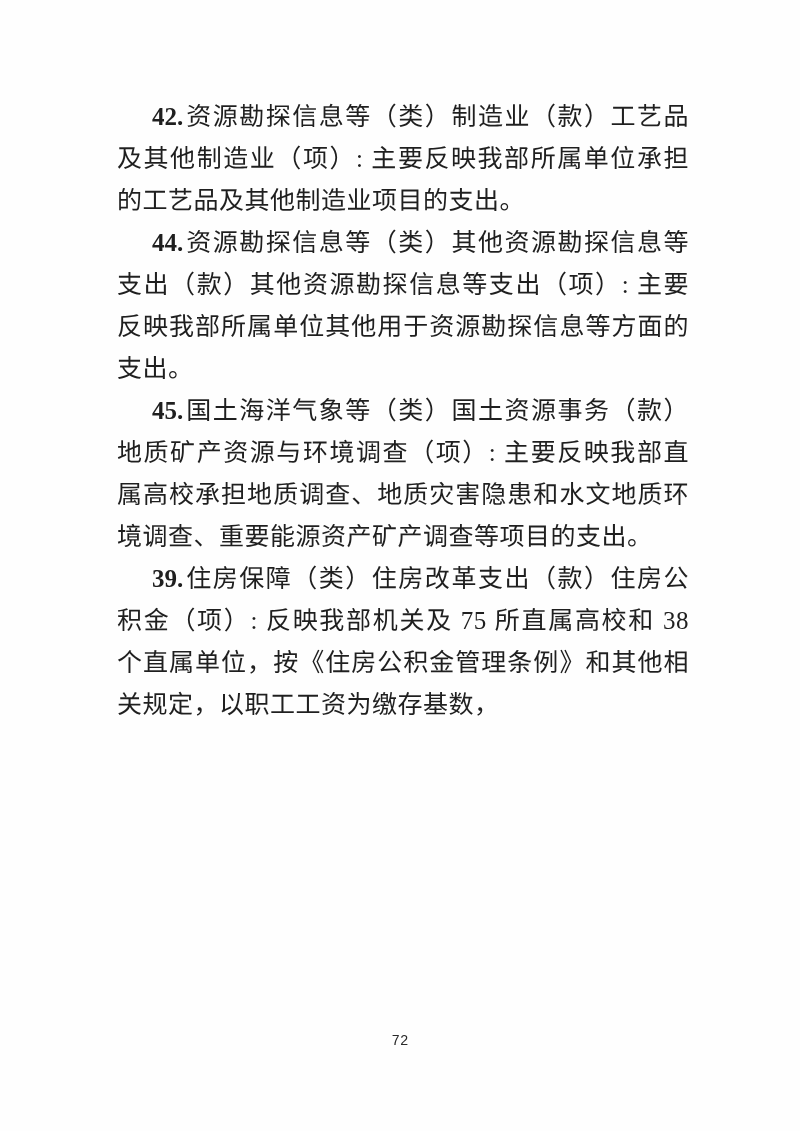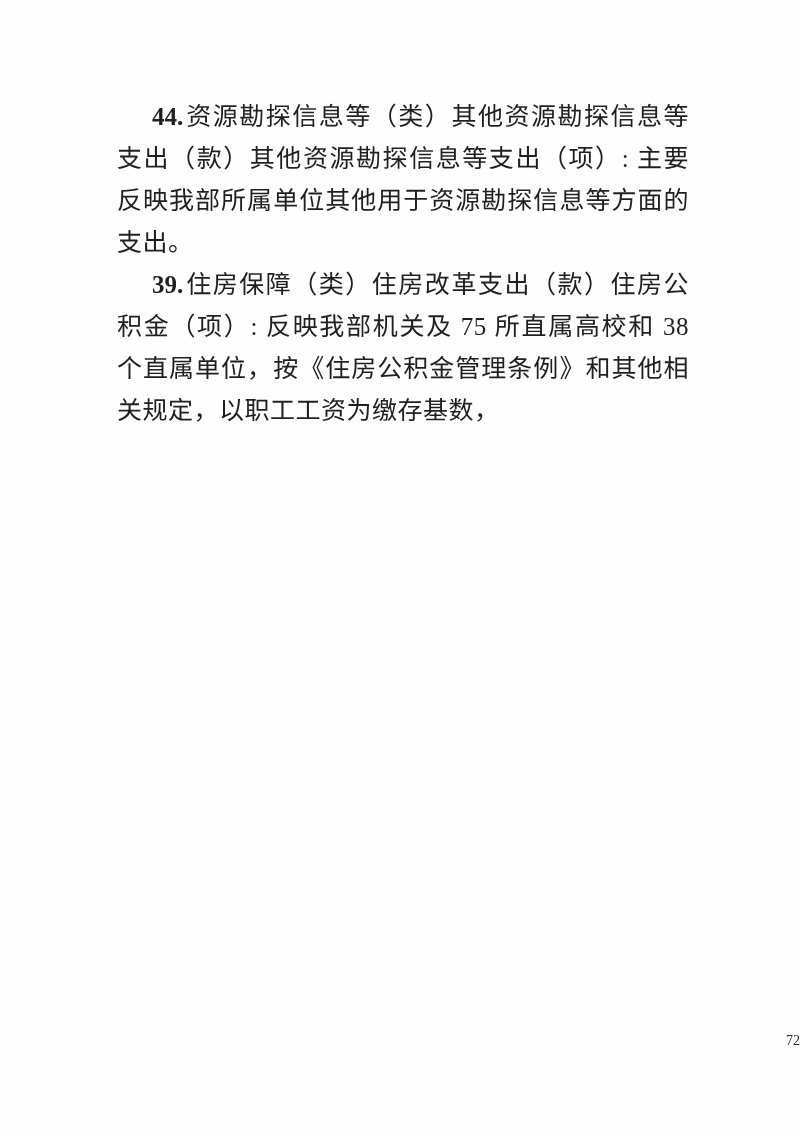--- a/index.html
+++ b/index.html
@@ -45,28 +45,30 @@
     font-weight: bold;
     font-family: "Liberation Serif", "DejaVu Serif", serif;
     letter-spacing: 0;
     padding-right: 2px;
   }
   .page-number {
     position: absolute;
     left: 0;
     top: 1033px;
     width: 800px;
-    text-align: right;
-    font-family: Liberation Serif, serif;
+    text-align: center;
+    font-family: Liberation Mono, monospace;
     font-size: 14px;
     color: #2a2a2a;
   }
 </style>
 </head>
 <body>
 
 <div class="page">
   <div class="doc-body">
+      <p class="para indent"><b class="para-num">42.</b>资源勘探信息等（类）制造业（款）工艺品及其他制造业（项）: 主要反映我部所属单位承担的工艺品及其他制造业项目的支出。</p>
       <p class="para indent"><b class="para-num">44.</b>资源勘探信息等（类）其他资源勘探信息等支出（款）其他资源勘探信息等支出（项）: 主要反映我部所属单位其他用于资源勘探信息等方面的支出。</p>
+      <p class="para indent"><b class="para-num">45.</b>国土海洋气象等（类）国土资源事务（款）地质矿产资源与环境调查（项）: 主要反映我部直属高校承担地质调查、地质灾害隐患和水文地质环境调查、重要能源资产矿产调查等项目的支出。</p>
       <p class="para indent"><b class="para-num">39.</b>住房保障（类）住房改革支出（款）住房公积金（项）: 反映我部机关及 75 所直属高校和 38 个直属单位，按《住房公积金管理条例》和其他相关规定，以职工工资为缴存基数，</p>
     </div>
   <div class="page-number">72</div>
 </div>
 
 </body></html>

